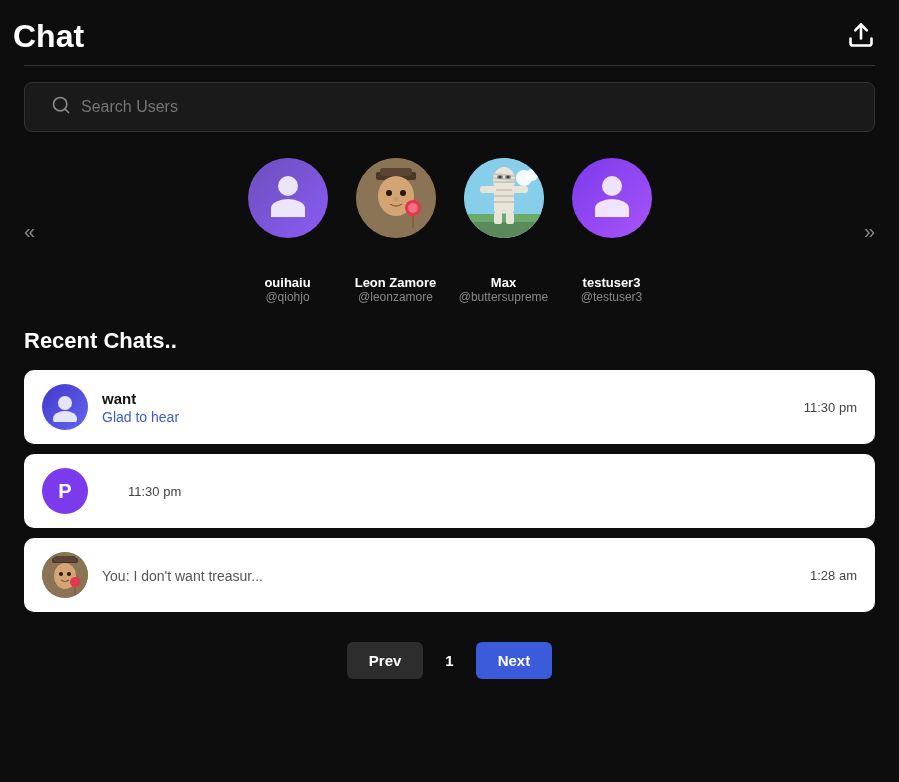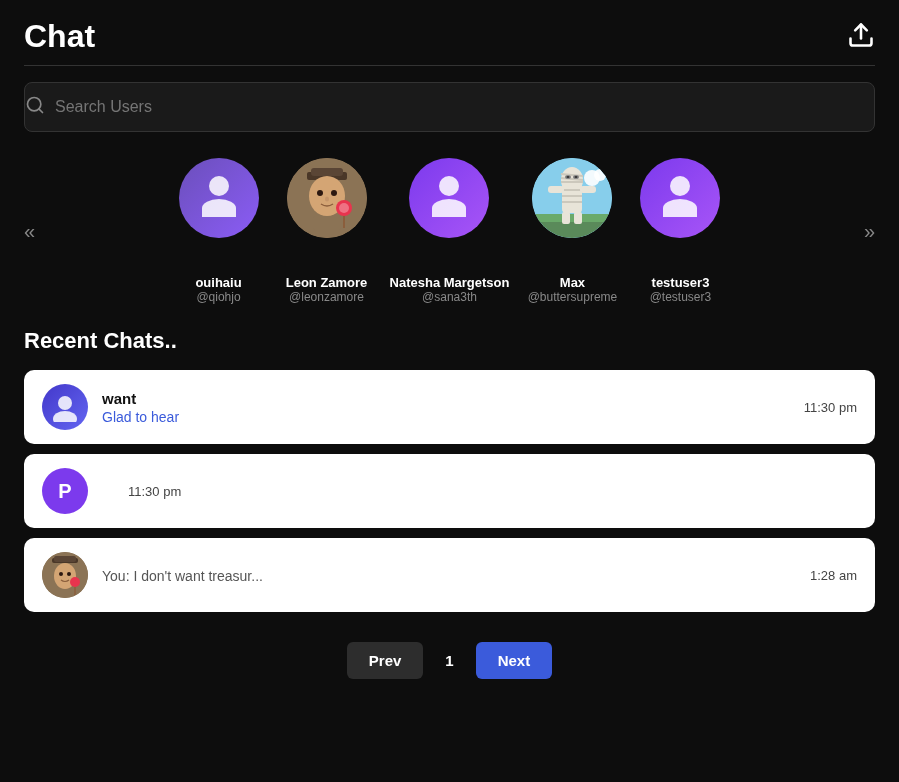--- a/index.html
+++ b/index.html
@@ -9,21 +9,21 @@
       font-family: -apple-system, BlinkMacSystemFont, 'Segoe UI', sans-serif;
       width: 899px;
       min-height: 782px;
       position: relative;
     }
 
     .header {
       display: flex;
       justify-content: space-between;
       align-items: center;
-      padding: 18px 24px 10px 24px;
+      padding: 18px 24px 10px 13px;
     }
 
     .header-title {
       font-size: 32px;
       font-weight: 700;
       color: #fff;
     }
 
     .header-divider {
       height: 1px;
@@ -31,21 +31,21 @@
       margin: 0 24px;
     }
 
     .search-bar {
       margin: 16px 24px;
       display: flex;
       align-items: center;
       background: #1a1a1a;
       border: 1px solid #333;
       border-radius: 8px;
-      padding: 12px 0;
+      padding: 12px 26px;
     }
 
     .search-icon-wrap {
       margin-right: 10px;
       color: #888;
     }
 
     .search-input {
       background: transparent;
       border: none;
@@ -330,30 +330,20 @@
           <circle cx="57" cy="50" r="5" fill="#fff" opacity="0.3"></circle>
           <line x1="57" y1="58" x2="57" y2="70" stroke="#8B5E3C" stroke-width="2"></line>
 
           <rect x="26" y="58" width="28" height="14" rx="2" fill="#8B7355"></rect>
         </svg>
       </div>
       <span class="user-name">Leon Zamore</span>
       <span class="user-handle">@leonzamore</span>
     </div>
 
-    <div class="user-item">
-      <div class="avatar-circle avatar-violet">
-        <div class="avatar-person-icon">
-          <div class="person-head"></div>
-          <div class="person-body"></div>
-        </div>
-      </div>
-      <span class="user-name">Natesha Margetson</span>
-      <span class="user-handle">@sana3th</span>
-    </div>
 
     <div class="user-item">
       <div class="avatar-circle" style="background: #87CEEB; overflow:hidden;">
         <svg width="80" height="80" viewBox="0 0 80 80">
 
           <rect width="80" height="80" rx="40" fill="#87CEEB"></rect>
 
           <rect x="0" y="56" width="80" height="24" rx="0" fill="#5a8a5a"></rect>
           <rect x="0" y="56" width="80" height="8" rx="0" fill="#6aaa6a"></rect>
 

